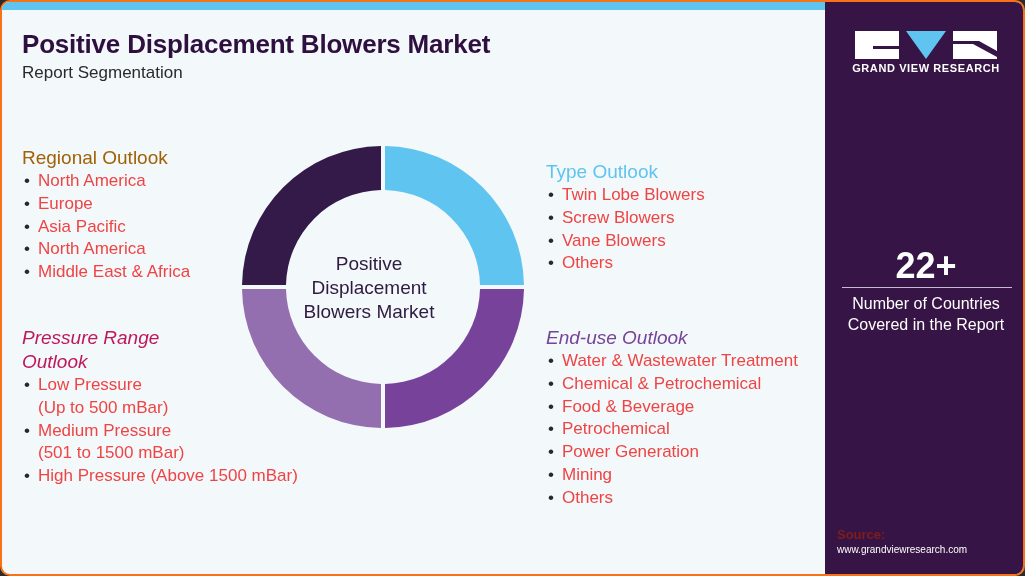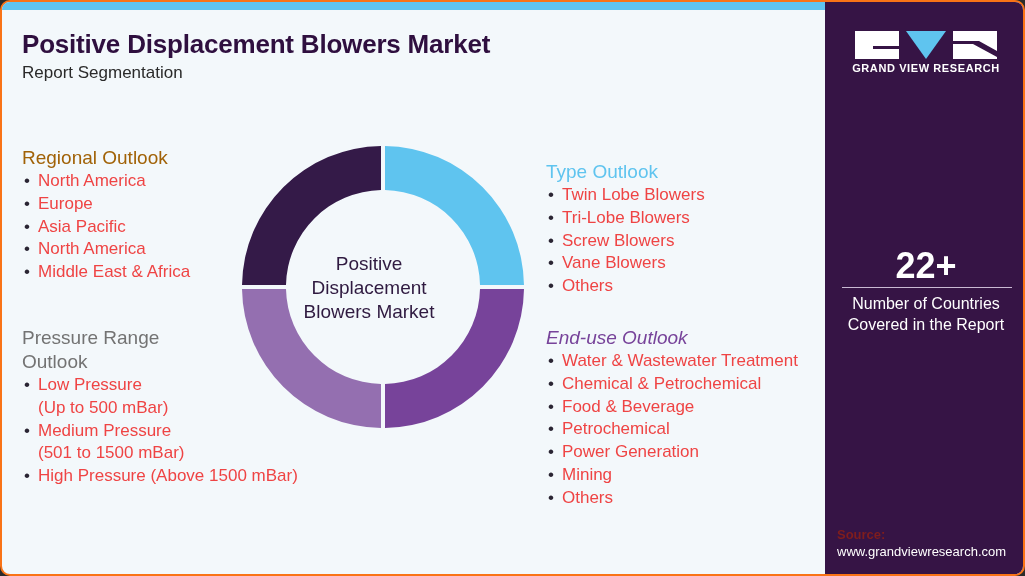--- a/index.html
+++ b/index.html
@@ -37,21 +37,21 @@
       font-size: 17px; color: #ef4444; line-height: 22.8px; padding-left: 16px; position: relative;
     }
     .section li::before {
       content: "\2022"; position: absolute; left: 2px; top: 0; color: #2a2533;
     }
     .section li .sub { display: block; }
 
     #sec-regional { left: 20px; top: 144px; }
     #sec-regional h3 { color: #a16207; }
     #sec-pressure { left: 20px; top: 324px; }
-    #sec-pressure h3 { color: #737373; }
+    #sec-pressure h3 { color: #be185d; font-style: italic; }
     #sec-type { left: 544px; top: 128px; margin-top: 30px; }
     #sec-type h3 { color: #5fc4ef; }
     #sec-enduse { left: 544px; top: 324px; }
     #sec-enduse h3 { color: #77439a; font-style: italic; }
 
     .donut { position: absolute; left: 240px; top: 144px; width: 282px; height: 282px; }
     .donut-label {
       position: absolute; left: 269px; top: 250px; width: 196px; text-align: center;
       font-size: 19px; line-height: 24px; color: #2f1a40;
     }
@@ -71,21 +71,21 @@
     }
     .stat-caption {
       position: absolute; left: 823px; top: 291px; width: 202px; text-align: center;
       color: #ffffff; font-size: 16px; line-height: 21px;
     }
 
     .source-label {
       position: absolute; left: 835px; top: 525px; color: #7f1d1d; font-size: 13px; font-weight: bold;
     }
     .source-url {
-      position: absolute; left: 835px; top: 542px; color: #ffffff; font-size: 13px;
+      position: absolute; left: 835px; top: 542px; color: #ffffff; font-size: 10px;
     }
   </style>
 </head>
 <body>
 
 <div class="frame">
   <div class="top-bar"></div>
   <div class="sidebar"></div>
 
   <div class="title">Positive Displacement Blowers Market</div>
@@ -132,21 +132,20 @@
   <div class="donut-label">
     <div>Positive</div>
     <div>Displacement</div>
     <div>Blowers Market</div>
   </div>
 
   <div class="section" id="sec-type">
     <h3>Type Outlook</h3>
     <ul>
       <li>Twin Lobe Blowers</li>
-      <li>Tri-Lobe Blowers</li>
       <li>Screw Blowers</li>
       <li>Vane Blowers</li>
       <li>Others</li>
     </ul>
   </div>
 
   <div class="section" id="sec-enduse">
     <h3>End-use Outlook</h3>
     <ul>
       <li>Water &amp; Wastewater Treatment</li>

